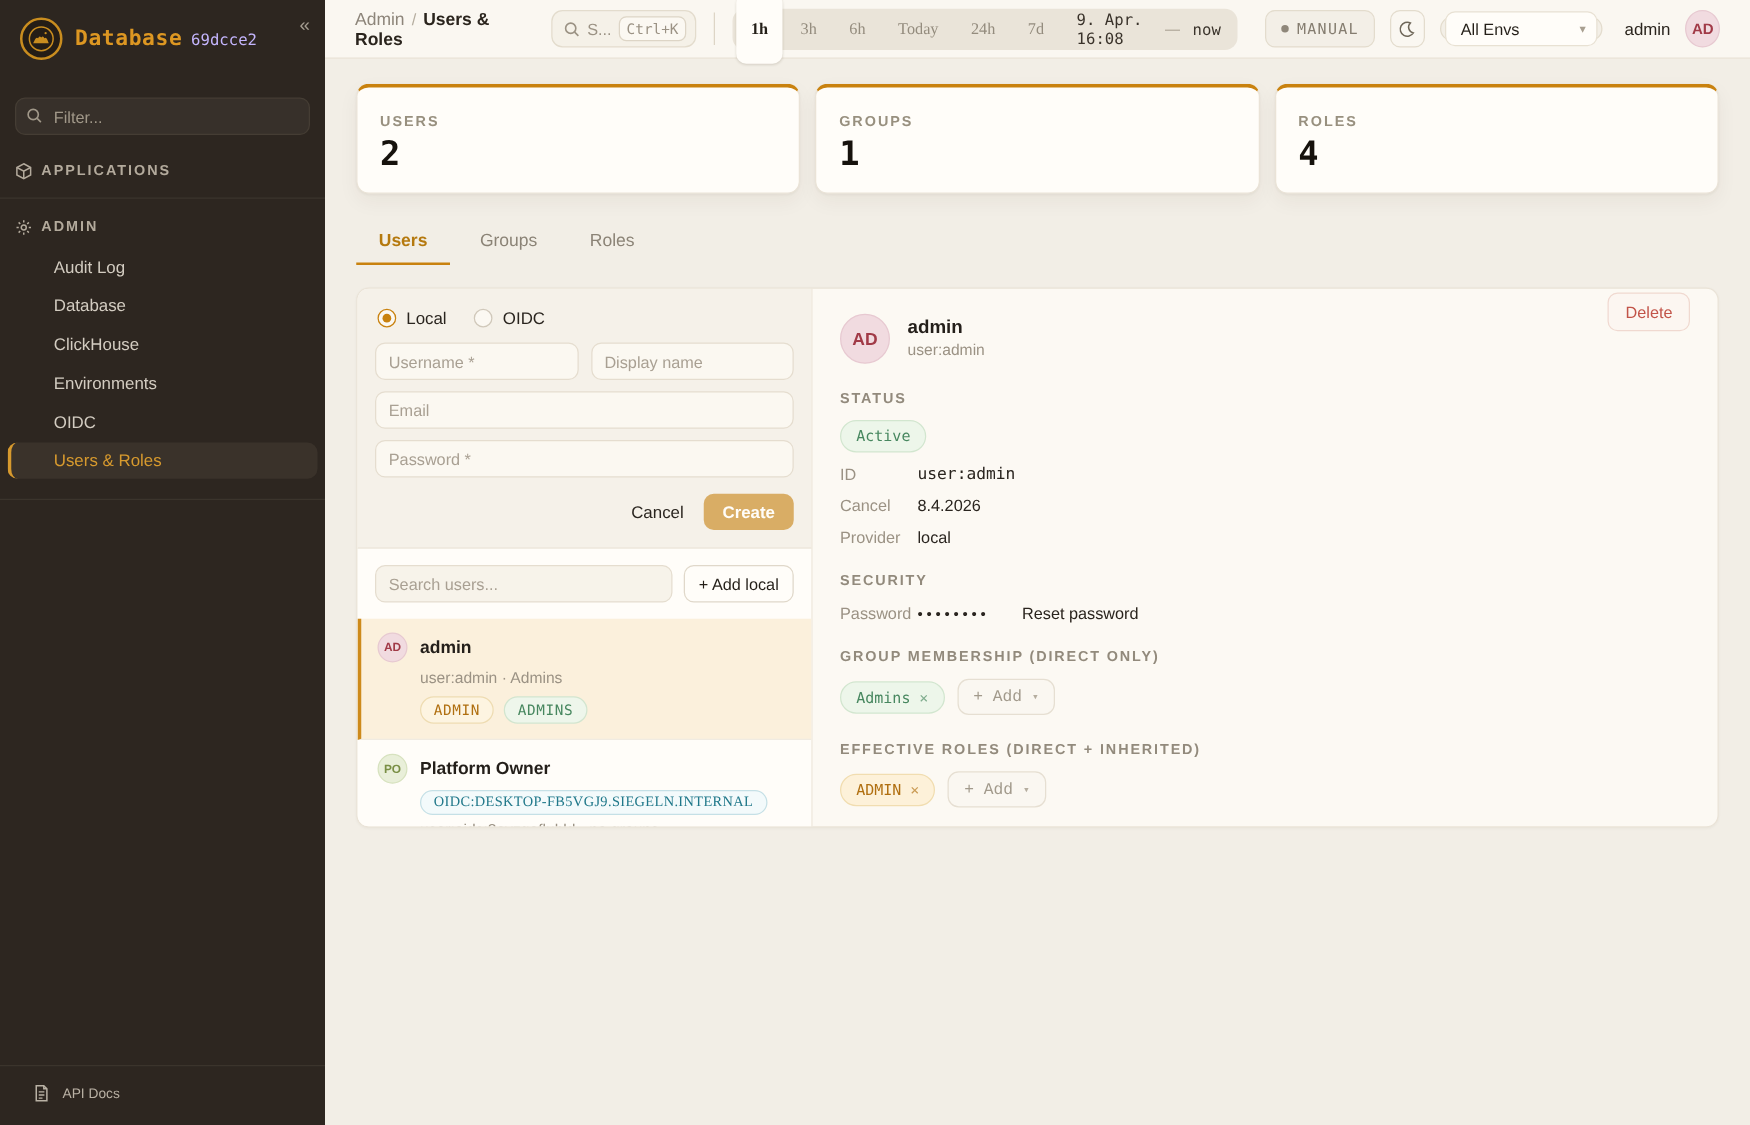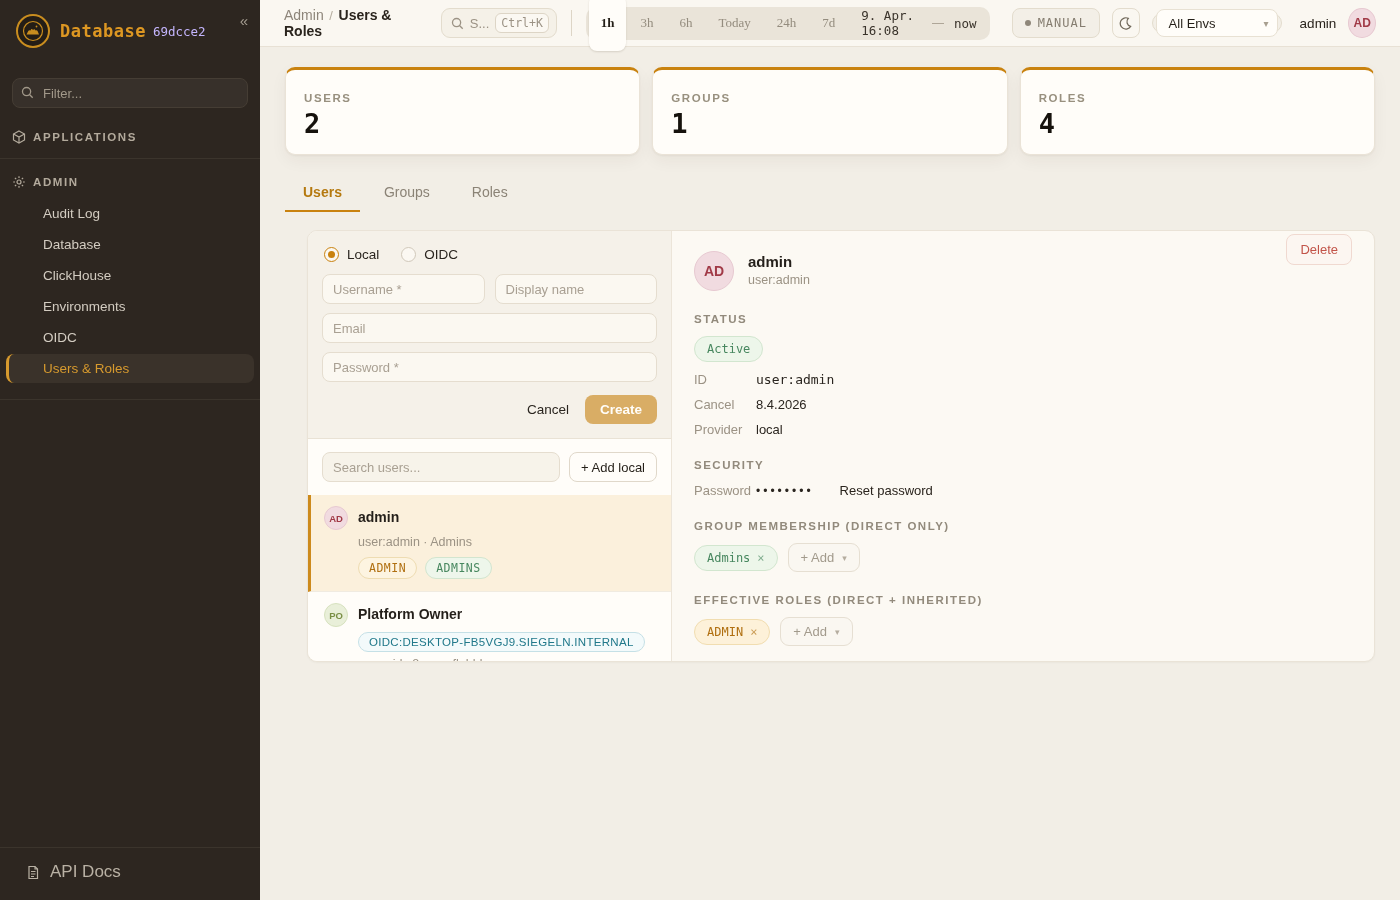--- a/index.html
+++ b/index.html
@@ -18,21 +18,21 @@
   .filter-wrap { margin:18px 12px 0 12px; position:relative; }
   .filter-wrap svg { position:absolute; left:9px; top:8px; }
   .filter-input { width:100%; height:30px; background:#37302a; border:1px solid #453d34; border-radius:8px; color:#cfc8bd; padding:0 10px 0 30px; font-size:13px; font-family:"Liberation Sans",sans-serif; }
   .filter-input::placeholder { color:#a19889; }
   .sb-section { display:flex; align-items:center; gap:7px; padding:0 12px; margin-top:22px; color:#b3aa9c; font-weight:bold; font-size:11.5px; letter-spacing:1.6px; }
   .sb-divider { height:1px; background:#3b342c; margin:14px 0 0 0; }
   .sb-nav { margin-top:8px; padding:0 6px; }
   .sb-item { padding:7px 10px 7px 34px; font-size:13.5px; color:#d3ccc1; border-radius:8px; margin:2px 0; cursor:pointer; border-left:3px solid transparent; }
   .sb-item.active { background:#3a322a; color:#d79a2e; border-left:3px solid #d79a2e; border-radius:8px; }
   .sb-footer { margin-top:auto; }
-  .sb-footer-item { display:flex; align-items:center; gap:10px; padding:14px 12px 18px 26px; color:#b9b1a4; font-size:17px; cursor:pointer; }
+  .sb-footer-item { display:flex; align-items:center; gap:10px; padding:14px 12px 18px 26px; color:#b9b1a4; font-size:11px; cursor:pointer; }
 
   
   .main { flex:1; display:flex; flex-direction:column; }
   .topbar { height:47px; background:#faf7f1; border-bottom:1px solid #e8e1d5; display:flex; align-items:center; padding:0 24px; gap:12px; flex:none; }
   .crumb-parent { color:#8d857a; font-size:14px; }
   .crumb-sep { color:#b5ad9f; margin:0 2px; }
   .crumb-current { color:#2a241d; font-weight:bold; font-size:14px; }
   .global-search { display:flex; align-items:center; gap:6px; height:30px; border:1px solid #e3dccd; background:#f5f1e8; border-radius:9px; padding:0 7px 0 9px; margin-left:8px; cursor:text; }
   .gs-ph { color:#9b9284; font-size:13px; }
   .kbd { font-family:"DejaVu Sans Mono", monospace; font-size:11.5px; color:#9b9284; border:1px solid #ddd5c6; border-radius:6px; padding:2px 5px; background:#fbf8f2; }
@@ -56,21 +56,21 @@
   
   .content { padding:20px 25px; flex:1; overflow:hidden; }
   .stats-row { display:flex; gap:12px; }
   .stat-card { flex:1; height:88px; background:#fffdf9; border:1px solid #eae3d7; border-top:3px solid #c9820f; border-radius:10px; padding:22px 18px 0 18px; box-shadow:0 1px 2px rgba(60,45,20,.05), 0 6px 16px rgba(60,45,20,.05); }
   .stat-label { color:#98907f; font-size:11.5px; font-weight:bold; letter-spacing:1.6px; }
   .stat-value { font-family:"DejaVu Sans Mono", monospace; font-weight:bold; font-size:27px; color:#16120d; margin-top:4px; }
   .tabs { display:flex; gap:6px; margin-top:20px; }
   .tab { padding:9px 18px 10px 18px; font-size:14px; color:#8b8376; cursor:pointer; border-bottom:2px solid transparent; }
   .tab.active { color:#b5790f; font-weight:bold; border-bottom:2px solid #c9820f; }
 
-  .panel { margin-top:18px; display:flex; background:#fcf9f3; border:1px solid #eae3d7; border-radius:10px; height:432px; box-shadow:0 1px 2px rgba(60,45,20,.04); overflow:hidden;margin-left:22px; }
+  .panel { margin-top:18px; display:flex; background:#fcf9f3; border:1px solid #eae3d7; border-radius:10px; height:432px; box-shadow:0 1px 2px rgba(60,45,20,.04); overflow:hidden; }
   .left-col { width:364px; flex:none; border-right:1px solid #ece5d9; display:flex; flex-direction:column; }
   .create-form { background:#f5f1e9; padding:14px; border-bottom:1px solid #e9e2d5; }
   .radio-row { display:flex; align-items:center; gap:22px; margin:2px 0 12px 2px; }
   .radio-opt { display:flex; align-items:center; gap:8px; font-size:13.5px; color:#2a251f; cursor:pointer; }
   .radio-dot { width:15px; height:15px; border-radius:50%; border:1.5px solid #d0c8ba; background:#fbf8f2; position:relative; }
   .radio-dot.on { border-color:#c9820f; }
   .radio-dot.on::after { content:""; position:absolute; inset:3px; border-radius:50%; background:#c9820f; }
   .form-grid { display:flex; gap:10px; }
   .f-input { height:30px; background:#fbf8f1; border:1px solid #e5ddcf; border-radius:8px; padding:0 10px; font-size:13px; color:#2a251f; width:100%; font-family:"Liberation Sans",sans-serif; }
   .f-input::placeholder { color:#a9a093; }
@@ -87,21 +87,21 @@
   .user-item.selected { background:#fbf0dc; border-left:3px solid #cd8a1c; }
   .ui-head { display:flex; gap:10px; }
   .avatar.sm { width:24px; height:24px; font-size:9.5px; flex:none; }
   .avatar.green { background:#e9efd9; color:#7a8f45; border-color:#d7e2bf; }
   .ui-name { font-size:14px; font-weight:bold; color:#241f1a; padding-top:3px; }
   .ui-meta { font-size:12.5px; color:#9b9284; margin:5px 0 0 34px; }
   .ui-badges { display:flex; gap:8px; margin:8px 0 0 34px; }
   .badge { font-family:"DejaVu Sans Mono", monospace; font-size:11.5px; padding:3px 10px; border-radius:20px; letter-spacing:.5px; }
   .badge.amber { color:#b06f10; background:#fdf4e1; border:1px solid #eedcb2; }
   .badge.green { color:#47875f; background:#eef6eb; border:1px solid #d2e5cf; }
-  .oidc-badge { display:inline-block; font-family:Liberation Sans, sans-serif; font-size:11.5px; color:#20788a; background:#f3fafb; border:1px solid #c5e0e6; border-radius:20px; padding:3px 10px; margin:5px 0 0 34px; letter-spacing:.3px; }
+  .oidc-badge { display:inline-block; font-family:Liberation Serif, serif; font-size:11.5px; color:#20788a; background:#f3fafb; border:1px solid #c5e0e6; border-radius:20px; padding:3px 10px; margin:5px 0 0 34px; letter-spacing:.3px; }
 
   
   .detail { flex:1; padding:20px 22px; position:relative; }
   .detail-head { display:flex; gap:14px; }
   .avatar.lg { width:40px; height:40px; font-size:14px; flex:none; }
   .dh-name { font-size:15px; font-weight:bold; color:#241f1a; padding-top:2px; }
   .dh-sub { font-size:12.5px; color:#9b9284; margin-top:3px; }
   .btn-delete { position:absolute; top:3px; right:22px; background:#fcf6f1; border:1px solid #f0d9d0; color:#c25449; border-radius:8px; padding:7px 13px; font-size:13px; cursor:pointer; font-family:"Liberation Sans",sans-serif; }
   .d-heading { color:#928a7c; font-size:11.5px; font-weight:bold; letter-spacing:1.5px; margin-top:22px; }
   .chip { display:inline-flex; align-items:center; gap:7px; font-family:"DejaVu Sans Mono", monospace; font-size:12px; padding:5px 12px; border-radius:18px; cursor:default; }
@@ -109,21 +109,21 @@
   .chip.green { color:#47875f; background:#edf6ea; border:1px solid #d2e6cf; }
   .chip.amber { color:#b06f10; background:#fdf1d9; border:1px solid #f1ddb0; }
   .chip-row { display:flex; align-items:center; gap:10px; margin-top:11px; }
   .info-rows { margin-top:6px; }
   .info-row { display:flex; margin-top:10px; font-size:13px; }
   .ir-label { width:62px; color:#9b9284; flex:none; }
   .ir-value { color:#2a251f; }
   .sec-row { display:flex; align-items:center; margin-top:12px; font-size:13px; }
   .pw-dots { color:#2a251f; letter-spacing:3px; font-size:12px; margin-left:0; }
   .reset-link { color:#2a241d; margin-left:26px; cursor:pointer; }
-  .btn-add { display:inline-flex; align-items:center; gap:8px; background:#faf7f1; border:1px solid #e6dfd2; border-radius:9px; padding:6px 12px; color:#a29a8c; font-size:13px; cursor:pointer; font-family:Liberation Sans, sans-serif; }
+  .btn-add { display:inline-flex; align-items:center; gap:8px; background:#faf7f1; border:1px solid #e6dfd2; border-radius:9px; padding:6px 12px; color:#a29a8c; font-size:13px; cursor:pointer; font-family:Liberation Mono, monospace; }
   .caret { font-size:9px; color:#b5ad9f; }
   svg { display:block; }
 </style>
 </head>
 <body>
 
 <div class="app">
 
   <aside class="sidebar">
     <div class="brand-row">

